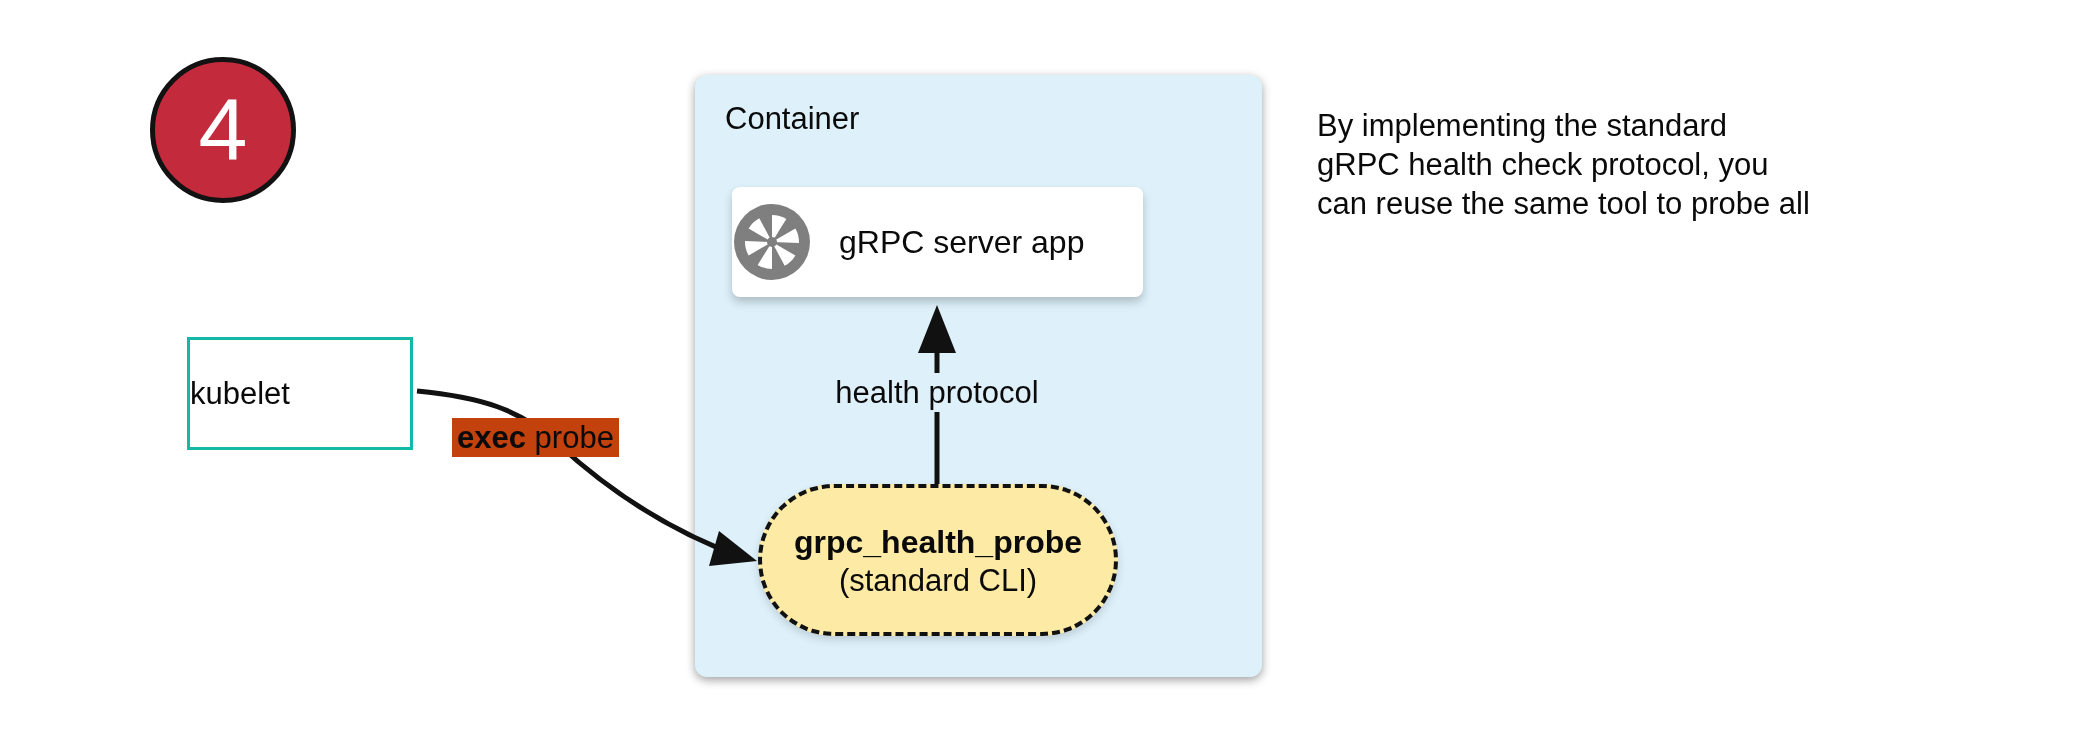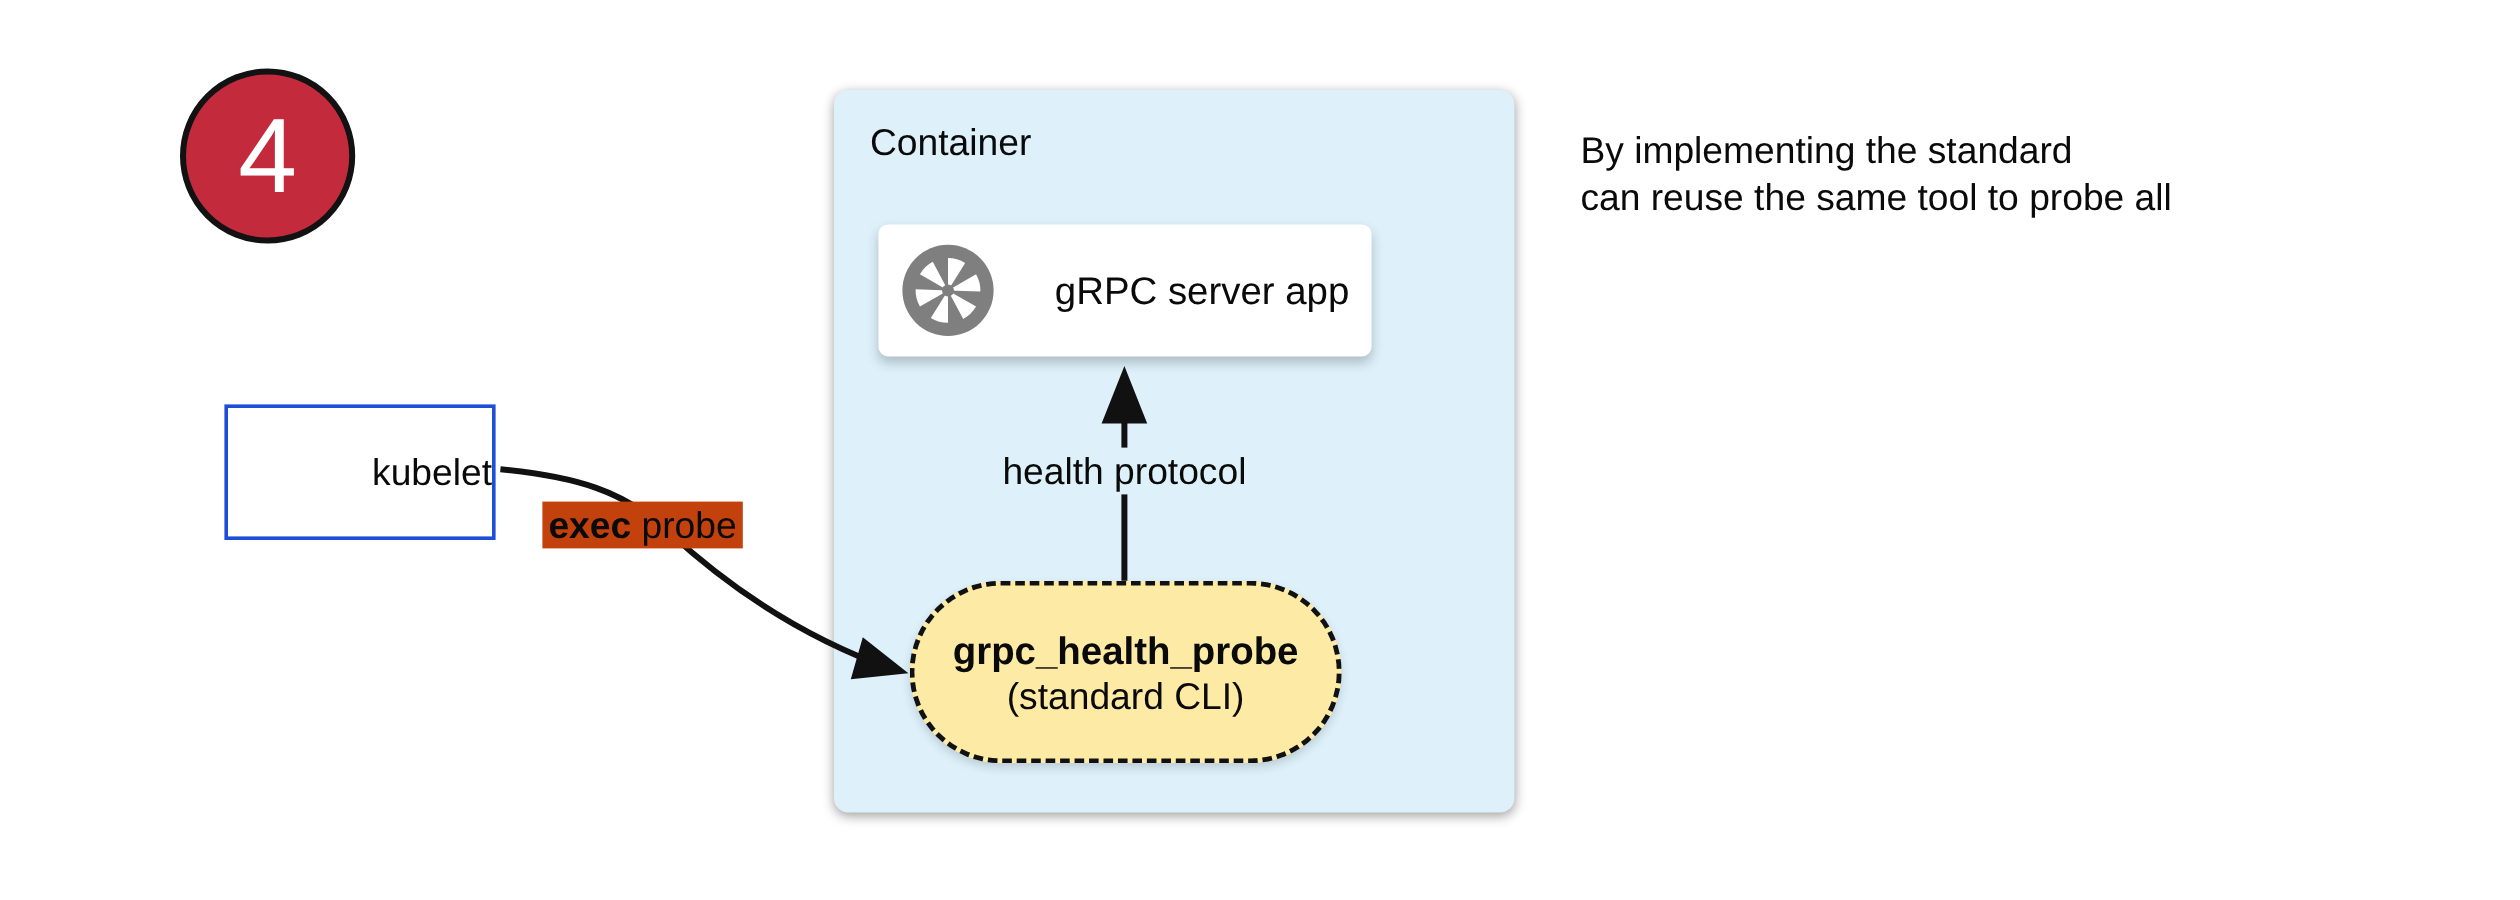--- a/index.html
+++ b/index.html
@@ -11,38 +11,37 @@
   .badge {
     position:absolute; left:150px; top:57px; width:146px; height:146px;
     border-radius:50%; background:#C32B3D; border:5px solid #121212;
     box-sizing:border-box; display:flex; align-items:center; justify-content:center;
   }
   .badge .num { color:#ffffff; font-size:88px; line-height:1; }
 
   
   .kubelet-box {
     position:absolute; left:187px; top:337px; width:226px; height:113px;
-    background:#ffffff; border:3px solid #1d4ed8; box-sizing:border-box;
-    display:flex; align-items:center; justify-content:flex-end; font-size:31px;
+    background:#ffffff; border:3px solid #14b8a6; box-sizing:border-box;
+    display:flex; align-items:center; justify-content:flex-start; font-size:31px;
   }
 
   
   .container-box {
     position:absolute; left:695px; top:75px; width:567px; height:602px;
     background:#DEF1FB; border-radius:12px;
     box-shadow:0 3px 10px rgba(0,0,0,0.38);
   }
   .container-title { position:absolute; left:30px; top:26px; font-size:31px; }
 
   .server-box {
     position:absolute; left:37px; top:112px; width:411px; height:110px;
     background:#ffffff; border-radius:8px; box-shadow:0 5px 10px rgba(0,0,0,0.22);
-    display:flex; align-items:center; padding-left:18px; box-sizing:border-box;
+    display:flex; align-items:center; box-sizing:border-box;
     z-index:2;
-    gap:22px;
   }
   .server-label { font-size:32px; margin-left:27px; }
 
   .probe-box {
     position:absolute; left:63px; top:409px; width:360px; height:152px;
     background:#FCEAA5; border:4px dashed #111111; border-radius:76px;
     box-sizing:border-box; display:flex; flex-direction:column;
     align-items:center; justify-content:center; z-index:2;
     box-shadow:0 4px 8px rgba(0,0,0,0.15);
     text-align:right;
@@ -116,14 +115,15 @@
   <g>
     <path d="M 417 391 C 480 397, 520 409, 557 443 C 597 480, 660 528, 744 558" fill="none" stroke="#111111" stroke-width="5"></path>
     <polygon points="757,561 709,566 719,531" fill="#111111"></polygon>
   </g>
 </svg>
 
 <div class="exec-label"><span class="b">exec</span><span> probe</span></div>
 
 <div class="note">
   <div>By implementing the standard</div>
+  <div>gRPC health check protocol, you</div>
   <div>can reuse the same tool to probe all</div>
 </div>
 
 </body></html>

